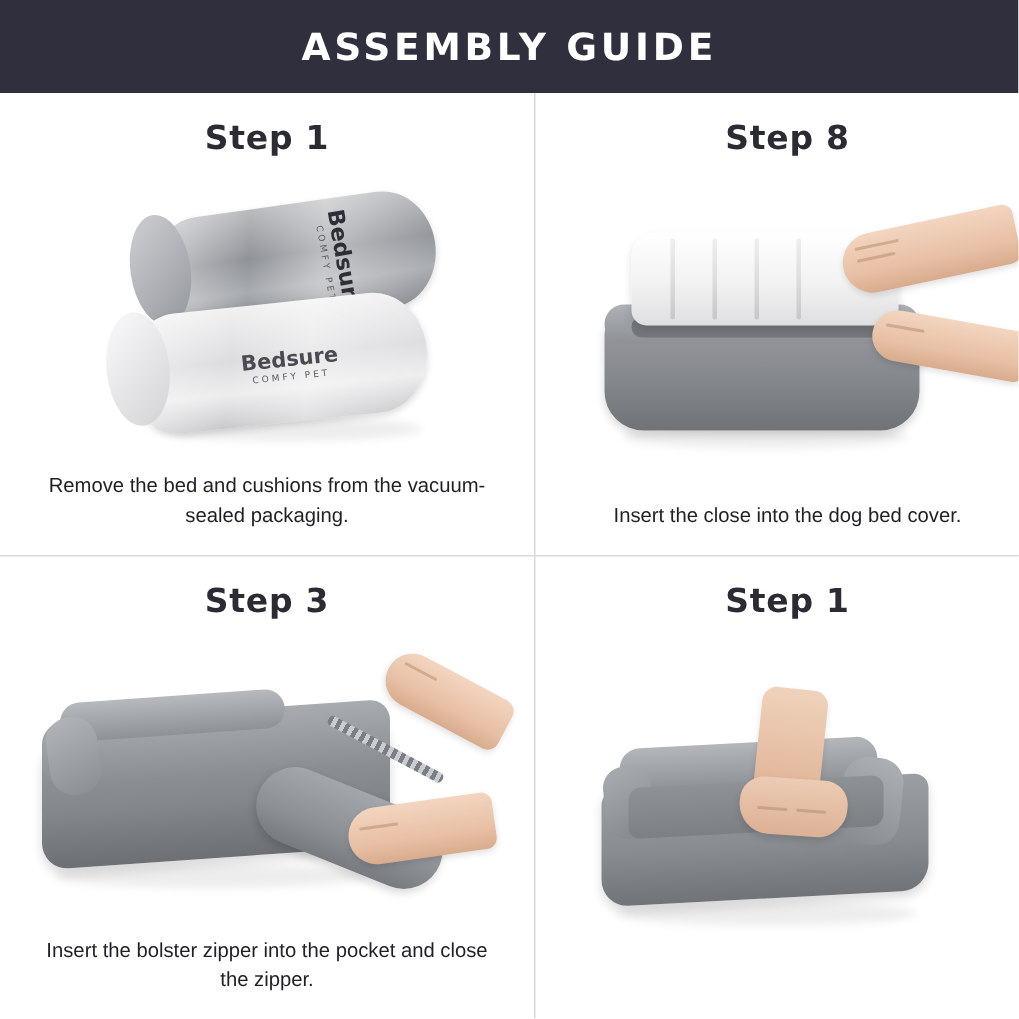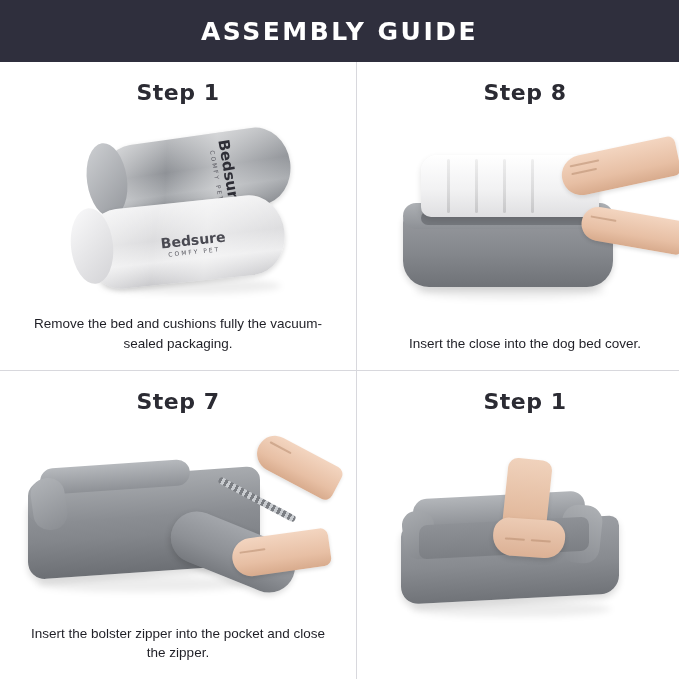--- a/index.html
+++ b/index.html
@@ -307,21 +307,21 @@
           <div class="roll roll-bot">
             <div class="wrap-sheen" style="left:0;top:0;right:0;bottom:0;"></div>
           </div>
           <div class="roll-bot-cap"></div>
           <div class="brand brand-bot">
             <span>Bedsure</span>
             <span class="sub">COMFY PET</span>
           </div>
         </div>
       </div>
-      <div class="caption">Remove the bed and cushions fully the vacuum-sealed packaging.</div>
+      <div class="caption">Remove the bed and cushions from the vacuum-sealed packaging.</div>
     </div>
 
     <div class="cell border-bottom">
       <div class="step-title">Step 8</div>
       <div class="art">
         <div class="scene2">
           <div class="shadow-soft" style="left:40px; top:146px; width:190px; height:16px;"></div>
           <div class="bed-base2"></div>
           <div class="bed-lip2"></div>
           <div class="bed-inner2"></div>
@@ -336,21 +336,21 @@
           </div>
           <div class="hand hand2b">
             <div class="finger-line" style="left:8px; top:10px; width:26px; height:2px;"></div>
           </div>
         </div>
       </div>
       <div class="caption">Insert the close into the dog bed cover.</div>
     </div>
 
     <div class="cell border-right">
-      <div class="step-title">Step 7</div>
+      <div class="step-title">Step 3</div>
       <div class="art">
         <div class="scene3">
           <div class="shadow-soft" style="left:18px; top:142px; width:210px; height:16px;"></div>
           <div class="bed3-body"></div>
           <div class="bed3-top"></div>
           <div class="bolster-back"></div>
           <div class="bolster-left"></div>
           <div class="pillow3"></div>
           <div class="zipper3"></div>
           <div class="hand hand3a">

